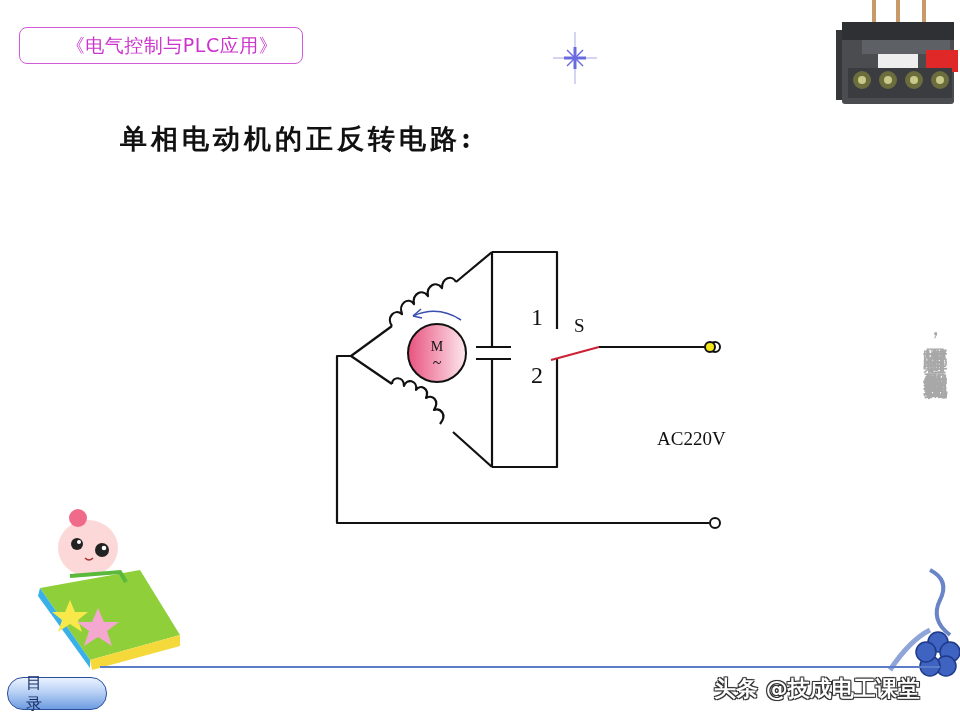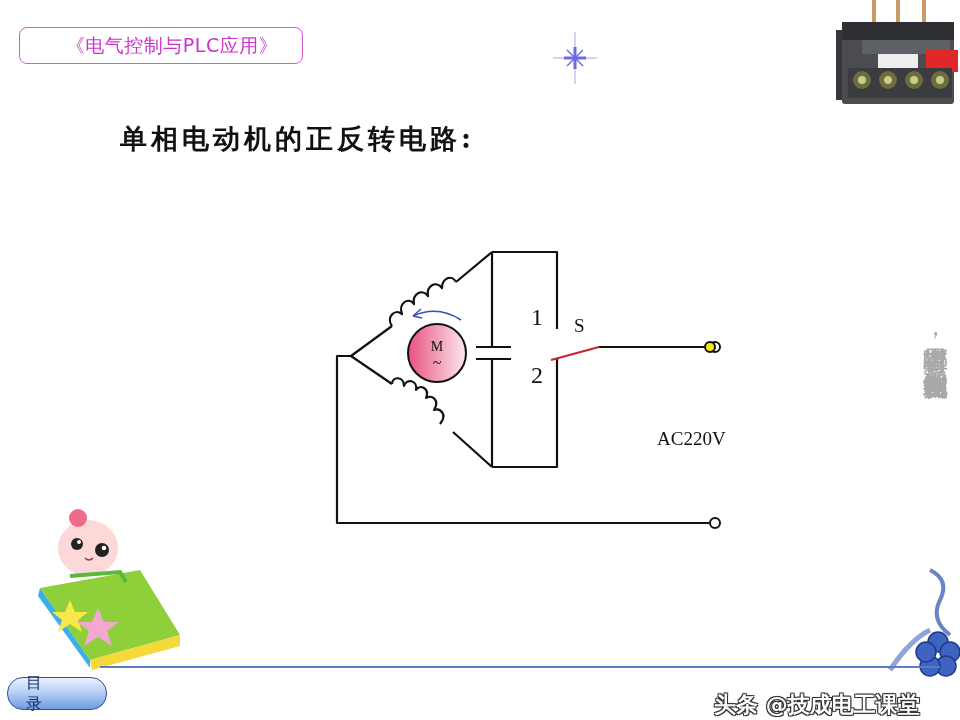--- a/index.html
+++ b/index.html
@@ -43,21 +43,20 @@
     background: linear-gradient(#eaf2ff 0%, #b9d1f5 45%, #6e9ce0 100%);
     display: flex; align-items: center; justify-content: center;
     font-size: 16px; color: #1a2f66; letter-spacing: 18px; padding-left: 18px;
     cursor: pointer; font-family: "DejaVu Sans", sans-serif;
   }
   .watermark {
     position: absolute; left: 714px; top: 674px;
     font-size: 22px; color: #ffffff; font-weight: bold;
     font-family: "DejaVu Sans", sans-serif;
     text-shadow: -1px -1px 0 #333, 1px -1px 0 #333, -1px 1px 0 #333, 1px 1px 0 #333, 0 0 2px #000;
-    margin-top: 16px;
   }
 </style>
 </head>
 <body>
 
 <div class="course-title">《电气控制与PLC应用》</div>
 <div class="page-title">单相电动机的正反转电路:</div>
 
 <svg class="sparkle" viewBox="0 0 50 60">
   <line x1="25" y1="4" x2="25" y2="56" stroke="#a8a8e8" stroke-width="1"></line>

